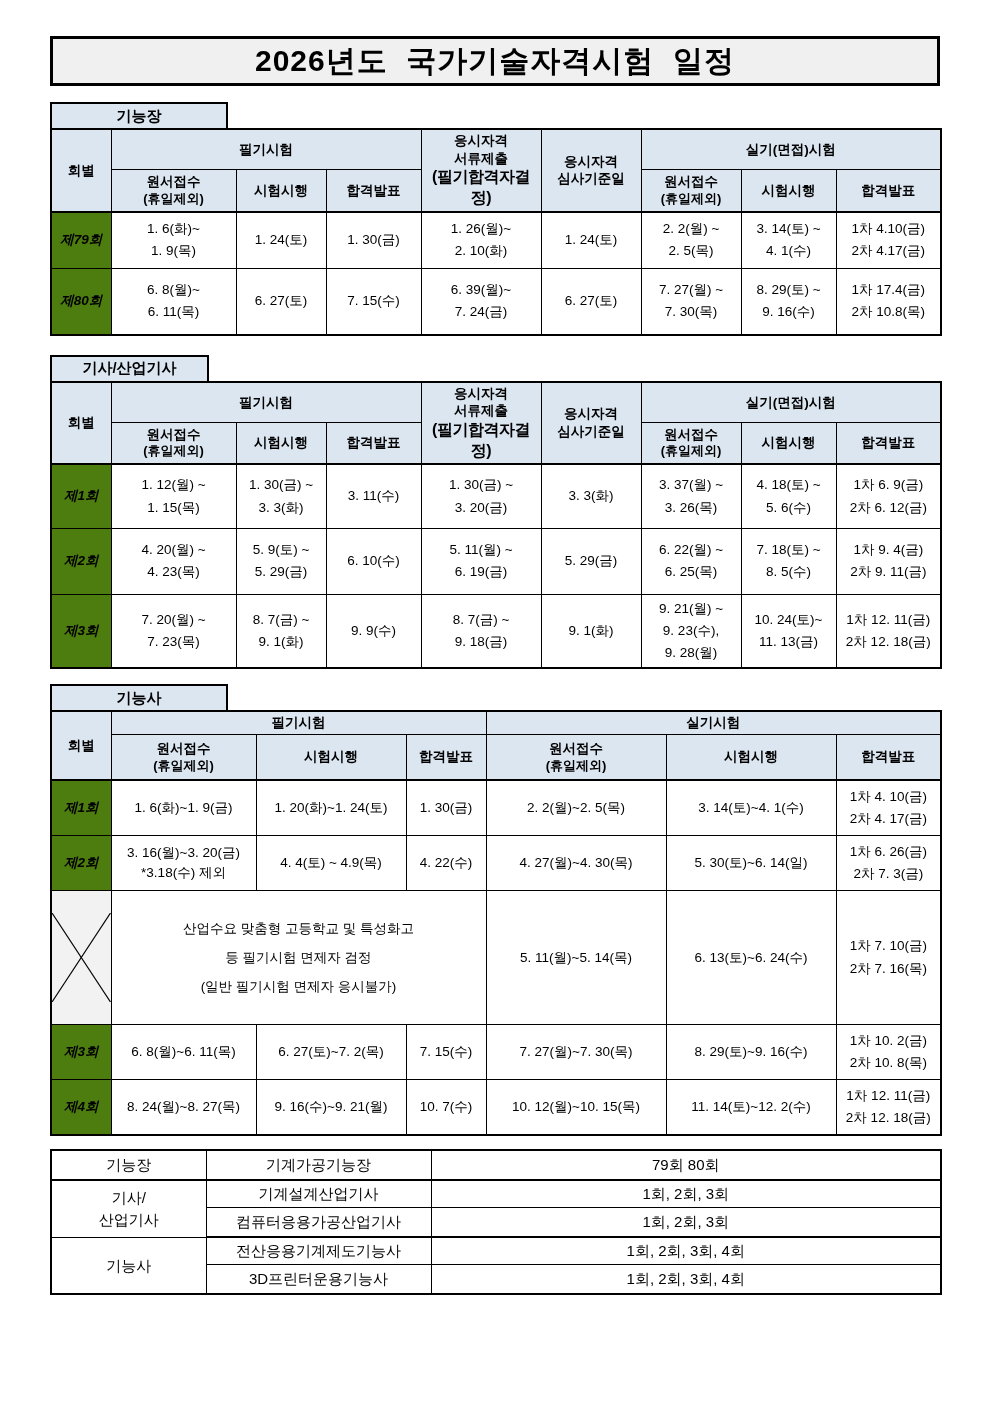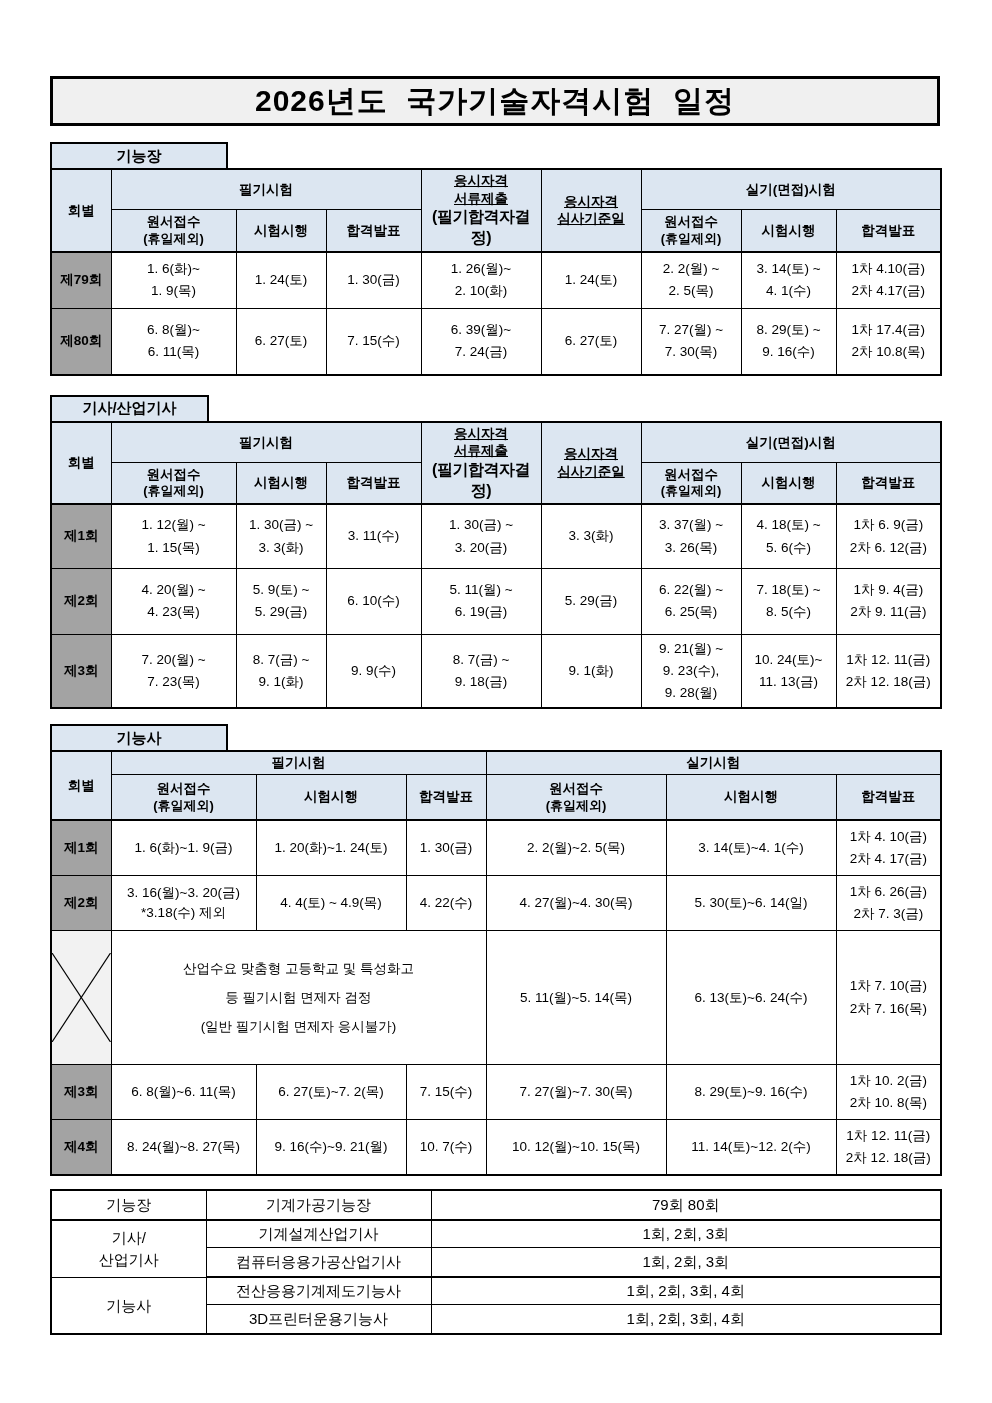--- a/index.html
+++ b/index.html
@@ -2,21 +2,21 @@
 <html><head>
 <meta charset="utf-8">
 <style>
   * { box-sizing: border-box; margin: 0; padding: 0; }
   html, body { background: #ffffff; }
   body {
     width: 992px; height: 1403px;
     font-family: "Liberation Sans", "DejaVu Sans", sans-serif;
     color: #000;
   }
-  .sheet { width: 890px; margin-left: 50px; padding-top: 76px; }
+  .sheet { width: 890px; margin-left: 50px; padding-top: 36px; }
 
   
   .title-box {
     height: 50px; border: 3px solid #000; background: #f0f0f0;
     display: flex; align-items: center; justify-content: center;
     font-size: 30px; font-weight: bold; letter-spacing: 1px;
     white-space: pre-wrap;
   }
 
   
@@ -30,25 +30,25 @@
 
   
   table { border-collapse: collapse; table-layout: fixed; width: 890px; position: relative; z-index: 1; }
   td {
     border: 1px solid #000; text-align: center; vertical-align: middle;
     font-size: 13.5px; line-height: 1.65; white-space: pre-line; padding: 2px 1px;
     overflow: hidden;
   }
   .sched { border: 2.5px solid #000; }
   .thead td { background: #dce6f1; font-weight: bold; font-size: 13.5px; line-height: 1.3; }
-  .thead .sub { display: block; text-decoration: underline; }
+  .thead .sub { display: block; }
   .note  { display: block; font-size: 13px; font-weight: bold; }
   .note2 { display: block; font-size: 16px; font-weight: bold; letter-spacing: -0.5px; }
   tbody tr:first-child td { border-top: 2.5px solid #000; }
-  .rowlabel { background: #a3a3a3; font-weight: bold; }
+  .rowlabel { background: #4d7c0f; font-weight: bold; font-style: italic; }
   .xcell { background: #f2f2f2; padding: 0; }
   .xcell svg { display: block; width: 100%; height: 100%; }
   .exempt { line-height: 2.15; font-size: 13.5px; }
 
   
   .summary { border: 2.5px solid #000; }
   .summary td { font-size: 15px; line-height: 1.45; }
   .summary tbody tr:first-child td { border-top: 1px solid #000; }
   .summary tr.groupend td { border-bottom: 2px solid #000; }
 

